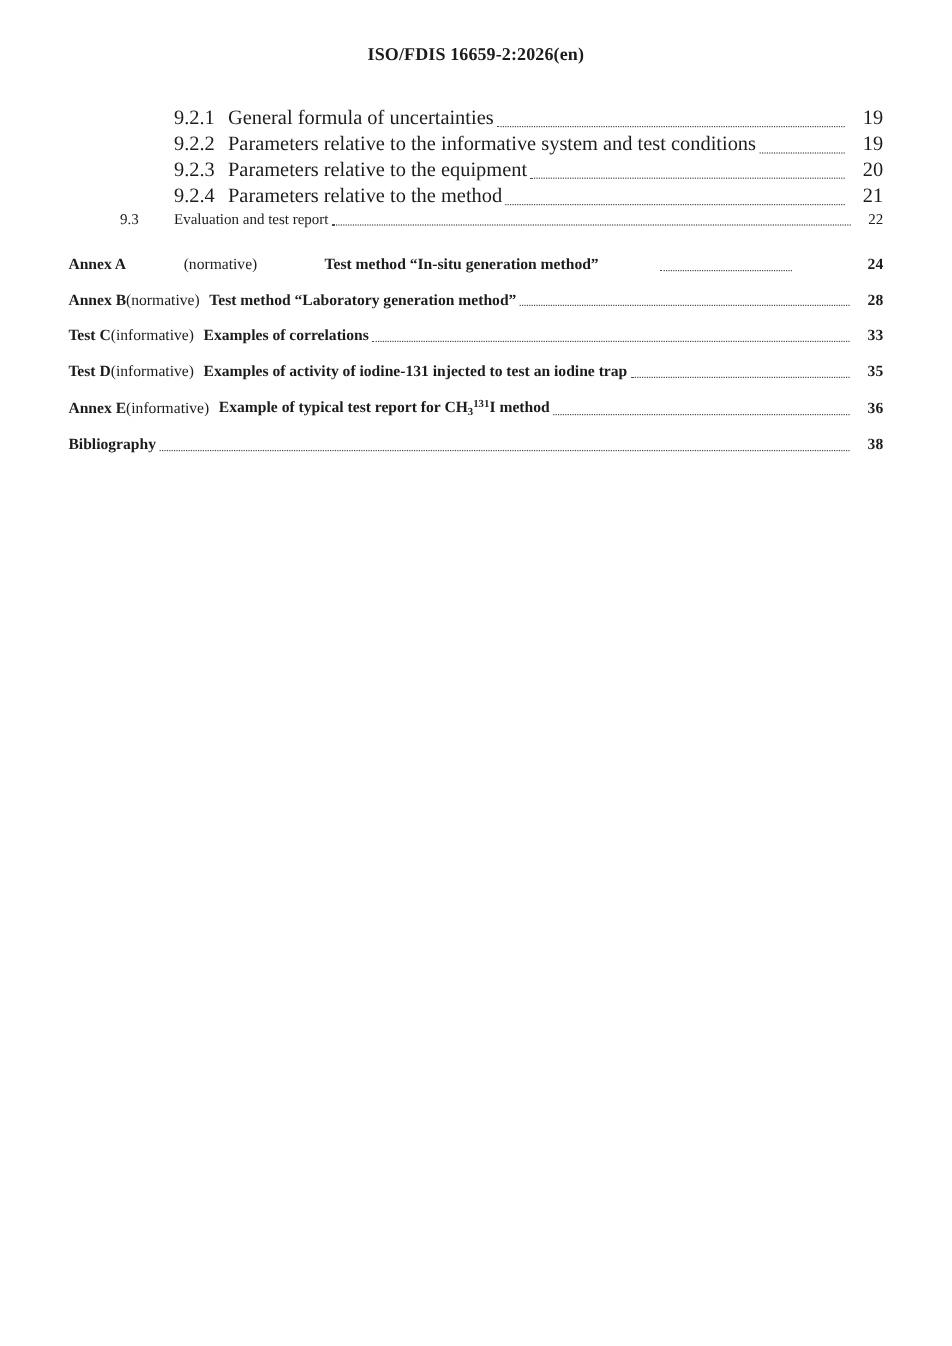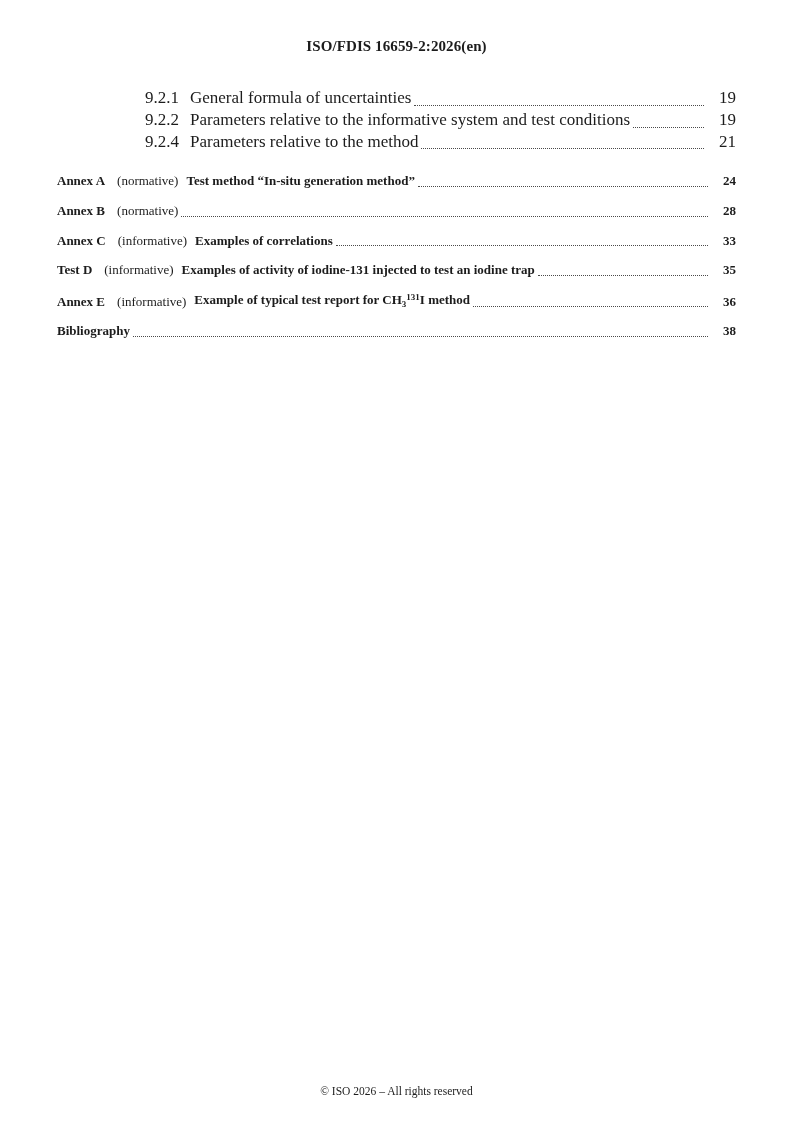--- a/index.html
+++ b/index.html
@@ -50,23 +50,23 @@
     font-size: 12.5px;
     padding-left: 43px;
     margin-top: 1px;
   }
   .section-row .num { flex: 0 0 45px; }
 
   .annex-row {
     font-size: 13px;
     margin-top: 13px;
   }
-  .annex-row.first { margin-top: 21px; }
+  .annex-row.first { margin-top: 21px; gap: 48px; }
   .annex-row .prefix { font-weight: bold; white-space: nowrap; }
-  .annex-row .kind { font-weight: normal; white-space: nowrap; margin-left: 12px; }
+  .annex-row .kind { font-weight: normal; white-space: nowrap; margin-left: 0; }
   .annex-row .title { font-weight: bold; white-space: nowrap; margin-left: 8px; }
   .annex-row .pg { font-weight: bold; }
 
   .biblio-row {
     font-size: 13px;
     margin-top: 13px;
   }
   .biblio-row .label { font-weight: bold; }
   .biblio-row .pg { font-weight: bold; }
 
@@ -106,42 +106,55 @@
       <span class="leader"></span>
       <span class="pg">19</span>
     </div>
     <div class="toc-row sub-row">
       <span class="num">9.2.2</span>
       <span class="label">Parameters relative to the informative system and test conditions</span>
       <span class="leader"></span>
       <span class="pg">19</span>
     </div>
     <div class="toc-row sub-row">
+      <span class="num">9.2.3</span>
+      <span class="label">Parameters relative to the equipment</span>
+      <span class="leader"></span>
+      <span class="pg">20</span>
+    </div>
+    <div class="toc-row sub-row">
       <span class="num">9.2.4</span>
       <span class="label">Parameters relative to the method</span>
       <span class="leader"></span>
       <span class="pg">21</span>
     </div>
 
+    <div class="toc-row section-row">
+      <span class="num">9.3</span>
+      <span class="label">Evaluation and test report</span>
+      <span class="leader"></span>
+      <span class="pg">22</span>
+    </div>
 
     <div class="toc-row annex-row first">
       <span class="prefix">Annex A</span>
       <span class="kind">(normative)</span>
       <span class="label title">Test method “In-situ generation method”</span>
       <span class="leader"></span>
       <span class="pg">24</span>
     </div>
     <div class="toc-row annex-row">
       <span class="prefix">Annex B</span>
       <span class="kind">(normative)</span>
+      <span class="label title">Test method “Laboratory generation method”</span>
       <span class="leader"></span>
       <span class="pg">28</span>
     </div>
     <div class="toc-row annex-row">
-      <span class="prefix">Annex C</span>
+      <span class="prefix">Test C</span>
       <span class="kind">(informative)</span>
       <span class="label title">Examples of correlations</span>
       <span class="leader"></span>
       <span class="pg">33</span>
     </div>
     <div class="toc-row annex-row">
       <span class="prefix">Test D</span>
       <span class="kind">(informative)</span>
       <span class="label title">Examples of activity of iodine-131 injected to test an iodine trap</span>
       <span class="leader"></span>
@@ -157,16 +170,15 @@
 
     <div class="toc-row biblio-row">
       <span class="label">Bibliography</span>
       <span class="leader"></span>
       <span class="pg">38</span>
     </div>
 
   </div>
 
   <div class="doc-footer">
-    <div>© ISO 2026 – All rights reserved</div>
   </div>
 
 </div>
 
 </body></html>

